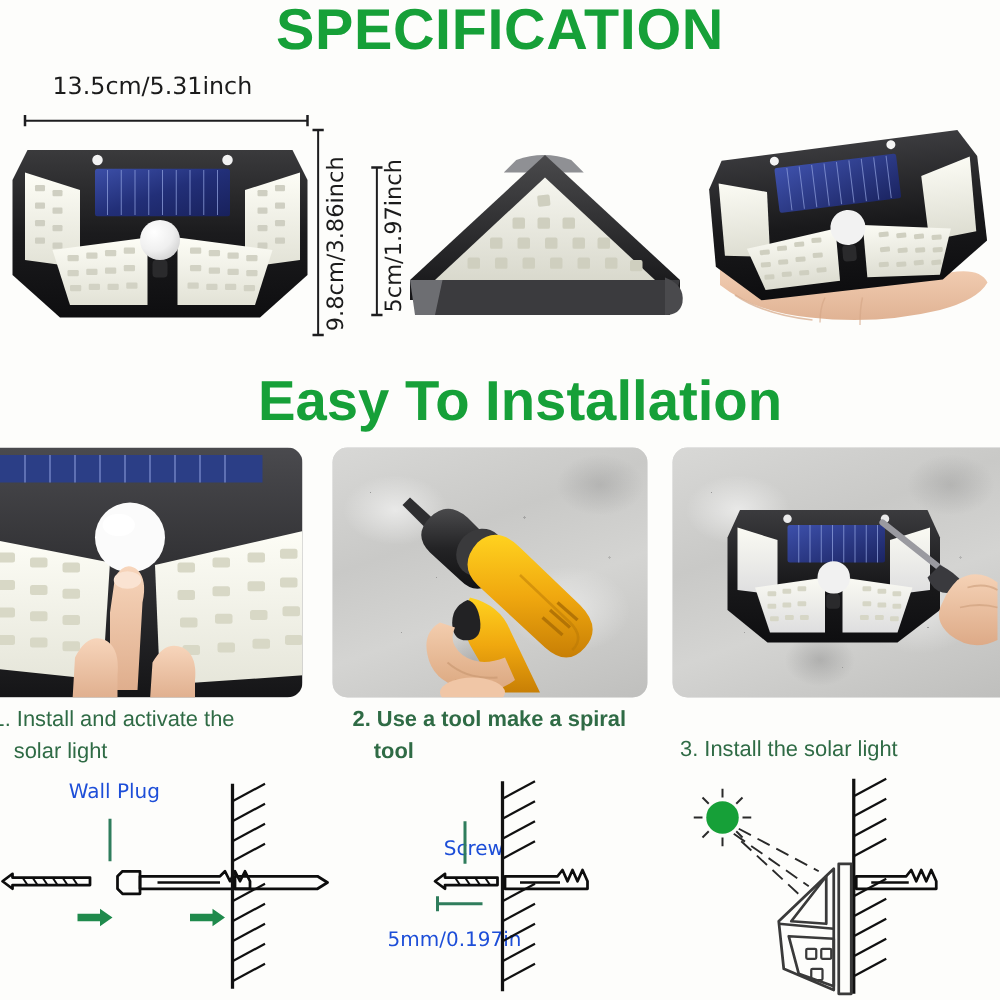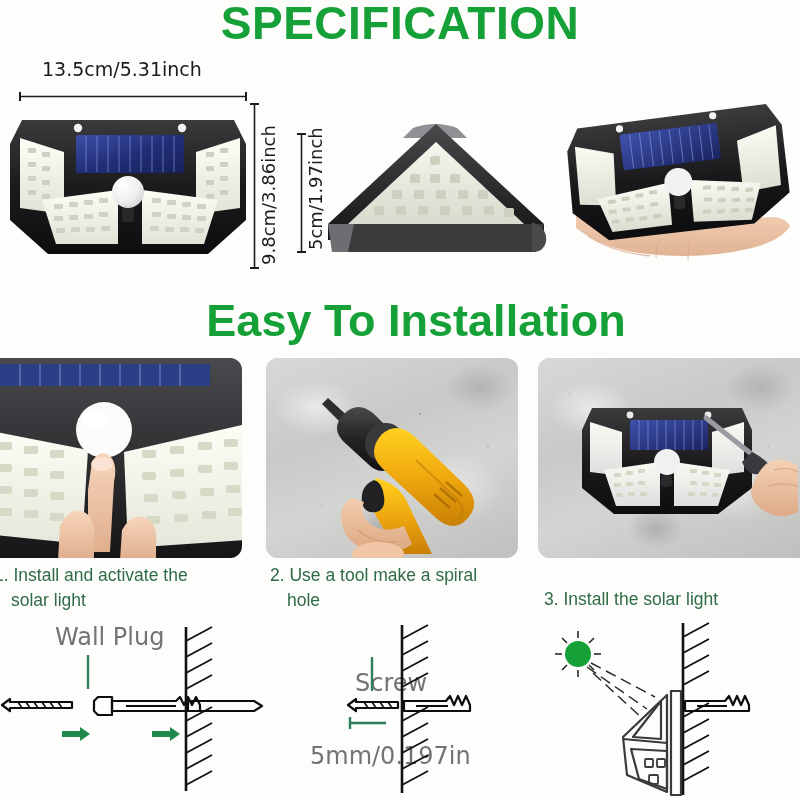--- a/index.html
+++ b/index.html
@@ -91,28 +91,28 @@
   .captions{position:absolute;left:0;top:563px;width:800px;height:56px;}
   .caption{
     position:absolute;top:0;
     font-size:17.5px;line-height:25px;
     color:#2f6b45;
     font-family:"Liberation Sans", sans-serif;
   }
   .caption .hang{display:block;}
   .caption .ln2{display:block;padding-left:17px;}
   .c1{left:-6px;width:245px;}
-  .c2{left:270px;width:250px;}
+  .c2{left:282px;width:250px;font-weight:bold;}
   .c3{left:544px;width:250px;margin-top:24px;}
 
   
   .diagrams{position:absolute;left:0;top:617px;width:800px;height:183px;}
   .dlabel{
     position:absolute;
-    font-size:24px;color:#737373;
+    font-size:16px;color:#1d4ed8;
     font-family:"DejaVu Sans", sans-serif;
     white-space:nowrap;
   }
 </style>
 </head>
 <body>
 
 <div class="page">
 
   <div class="spec-title">SPECIFICATION</div>
@@ -555,21 +555,21 @@
 
   <div class="captions">
     <div class="caption c1">
       <span class="hang"><span>1.</span>
         <span>Install and activate the</span></span>
       <span class="ln2">solar light</span>
     </div>
     <div class="caption c2">
       <span class="hang"><span>2.</span>
         <span>Use a tool make a spiral</span></span>
-      <span class="ln2">hole</span>
+      <span class="ln2">tool</span>
     </div>
     <div class="caption c3">
       <span class="hang"><span>3.</span>
         <span>Install the solar light</span></span>
     </div>
   </div>
 
   <div class="diagrams">
 
     <div class="dlabel" style="left:55px;top:6px;">Wall Plug</div>

